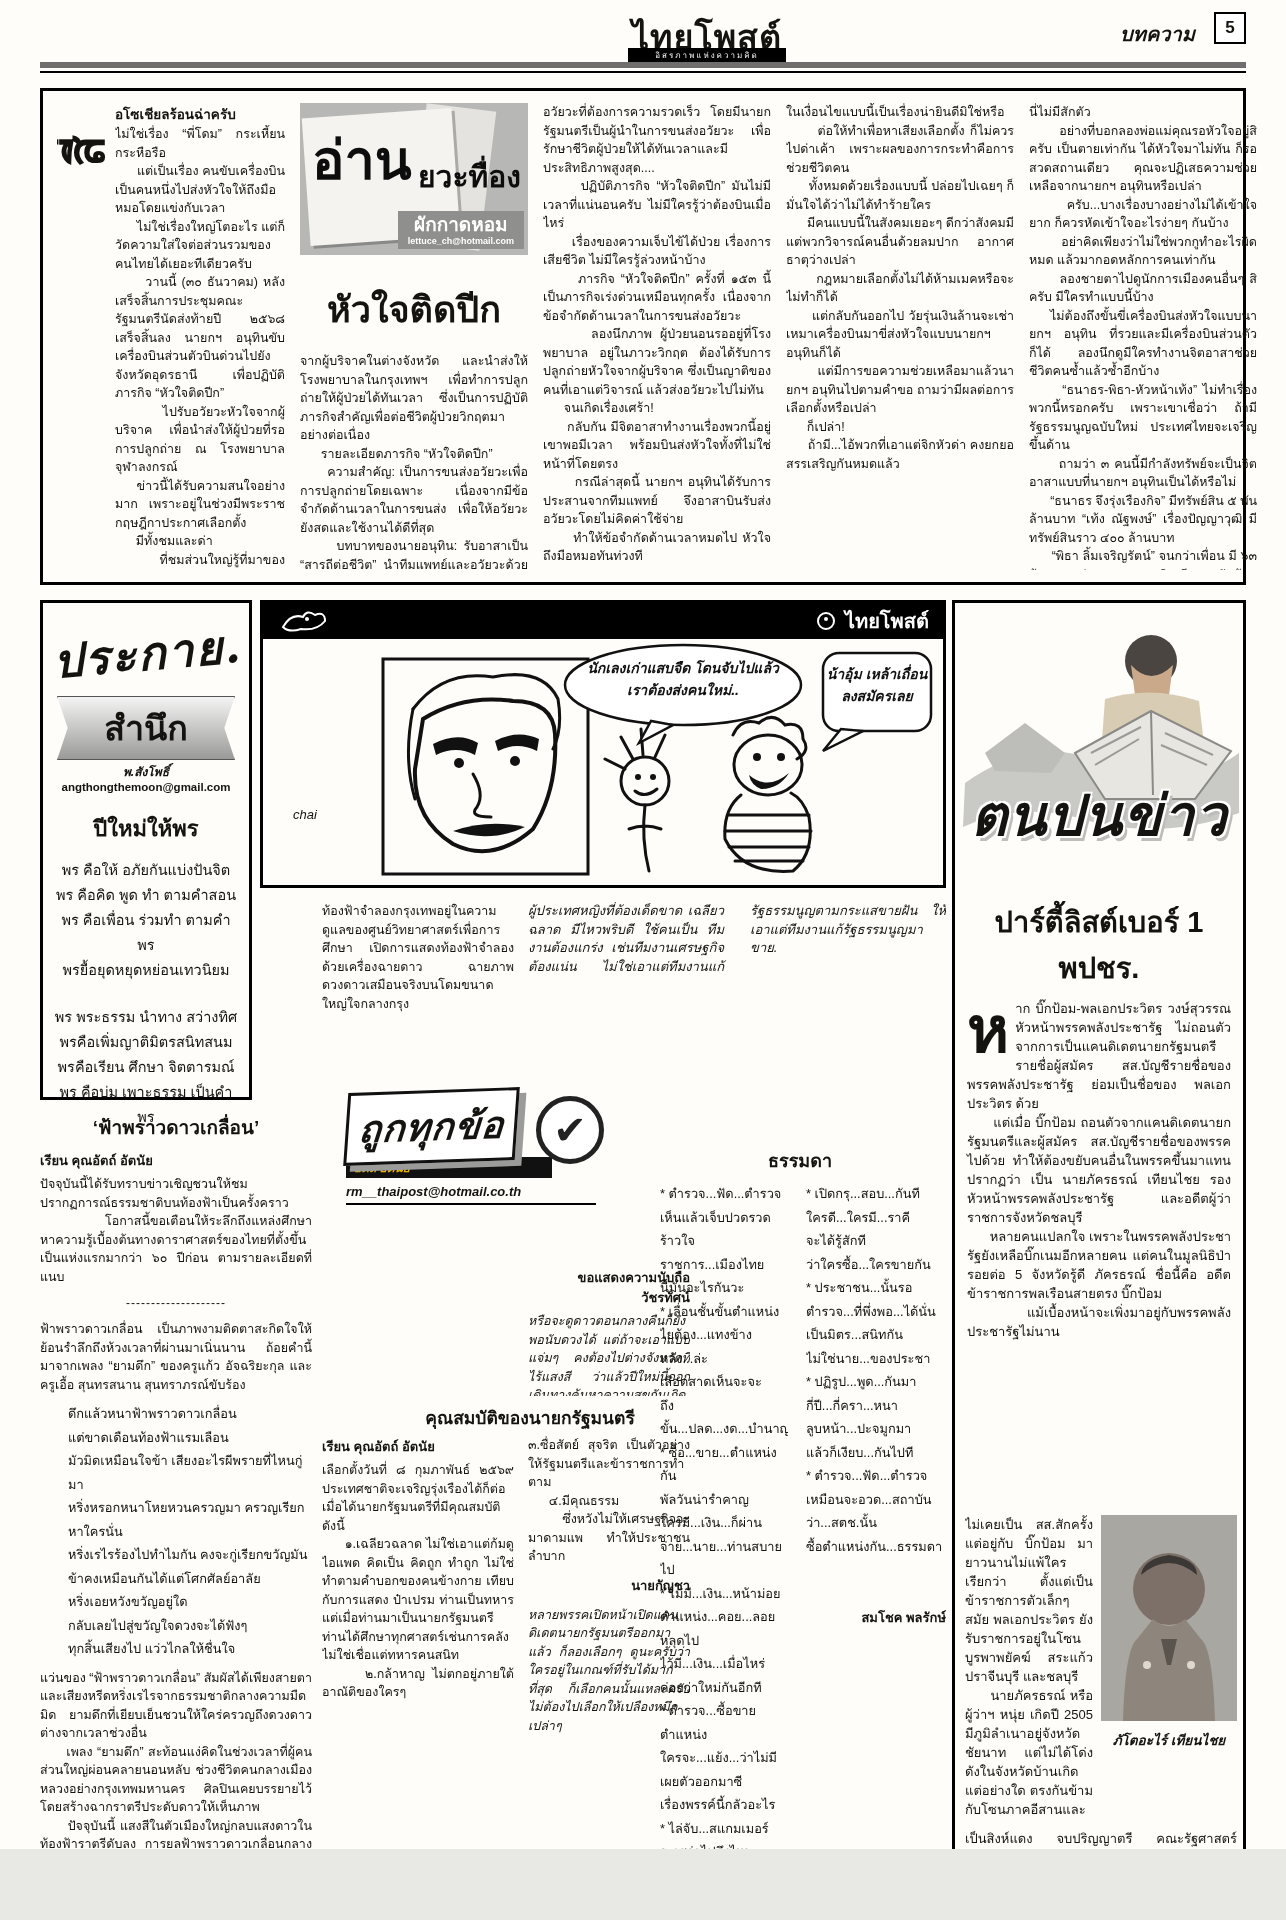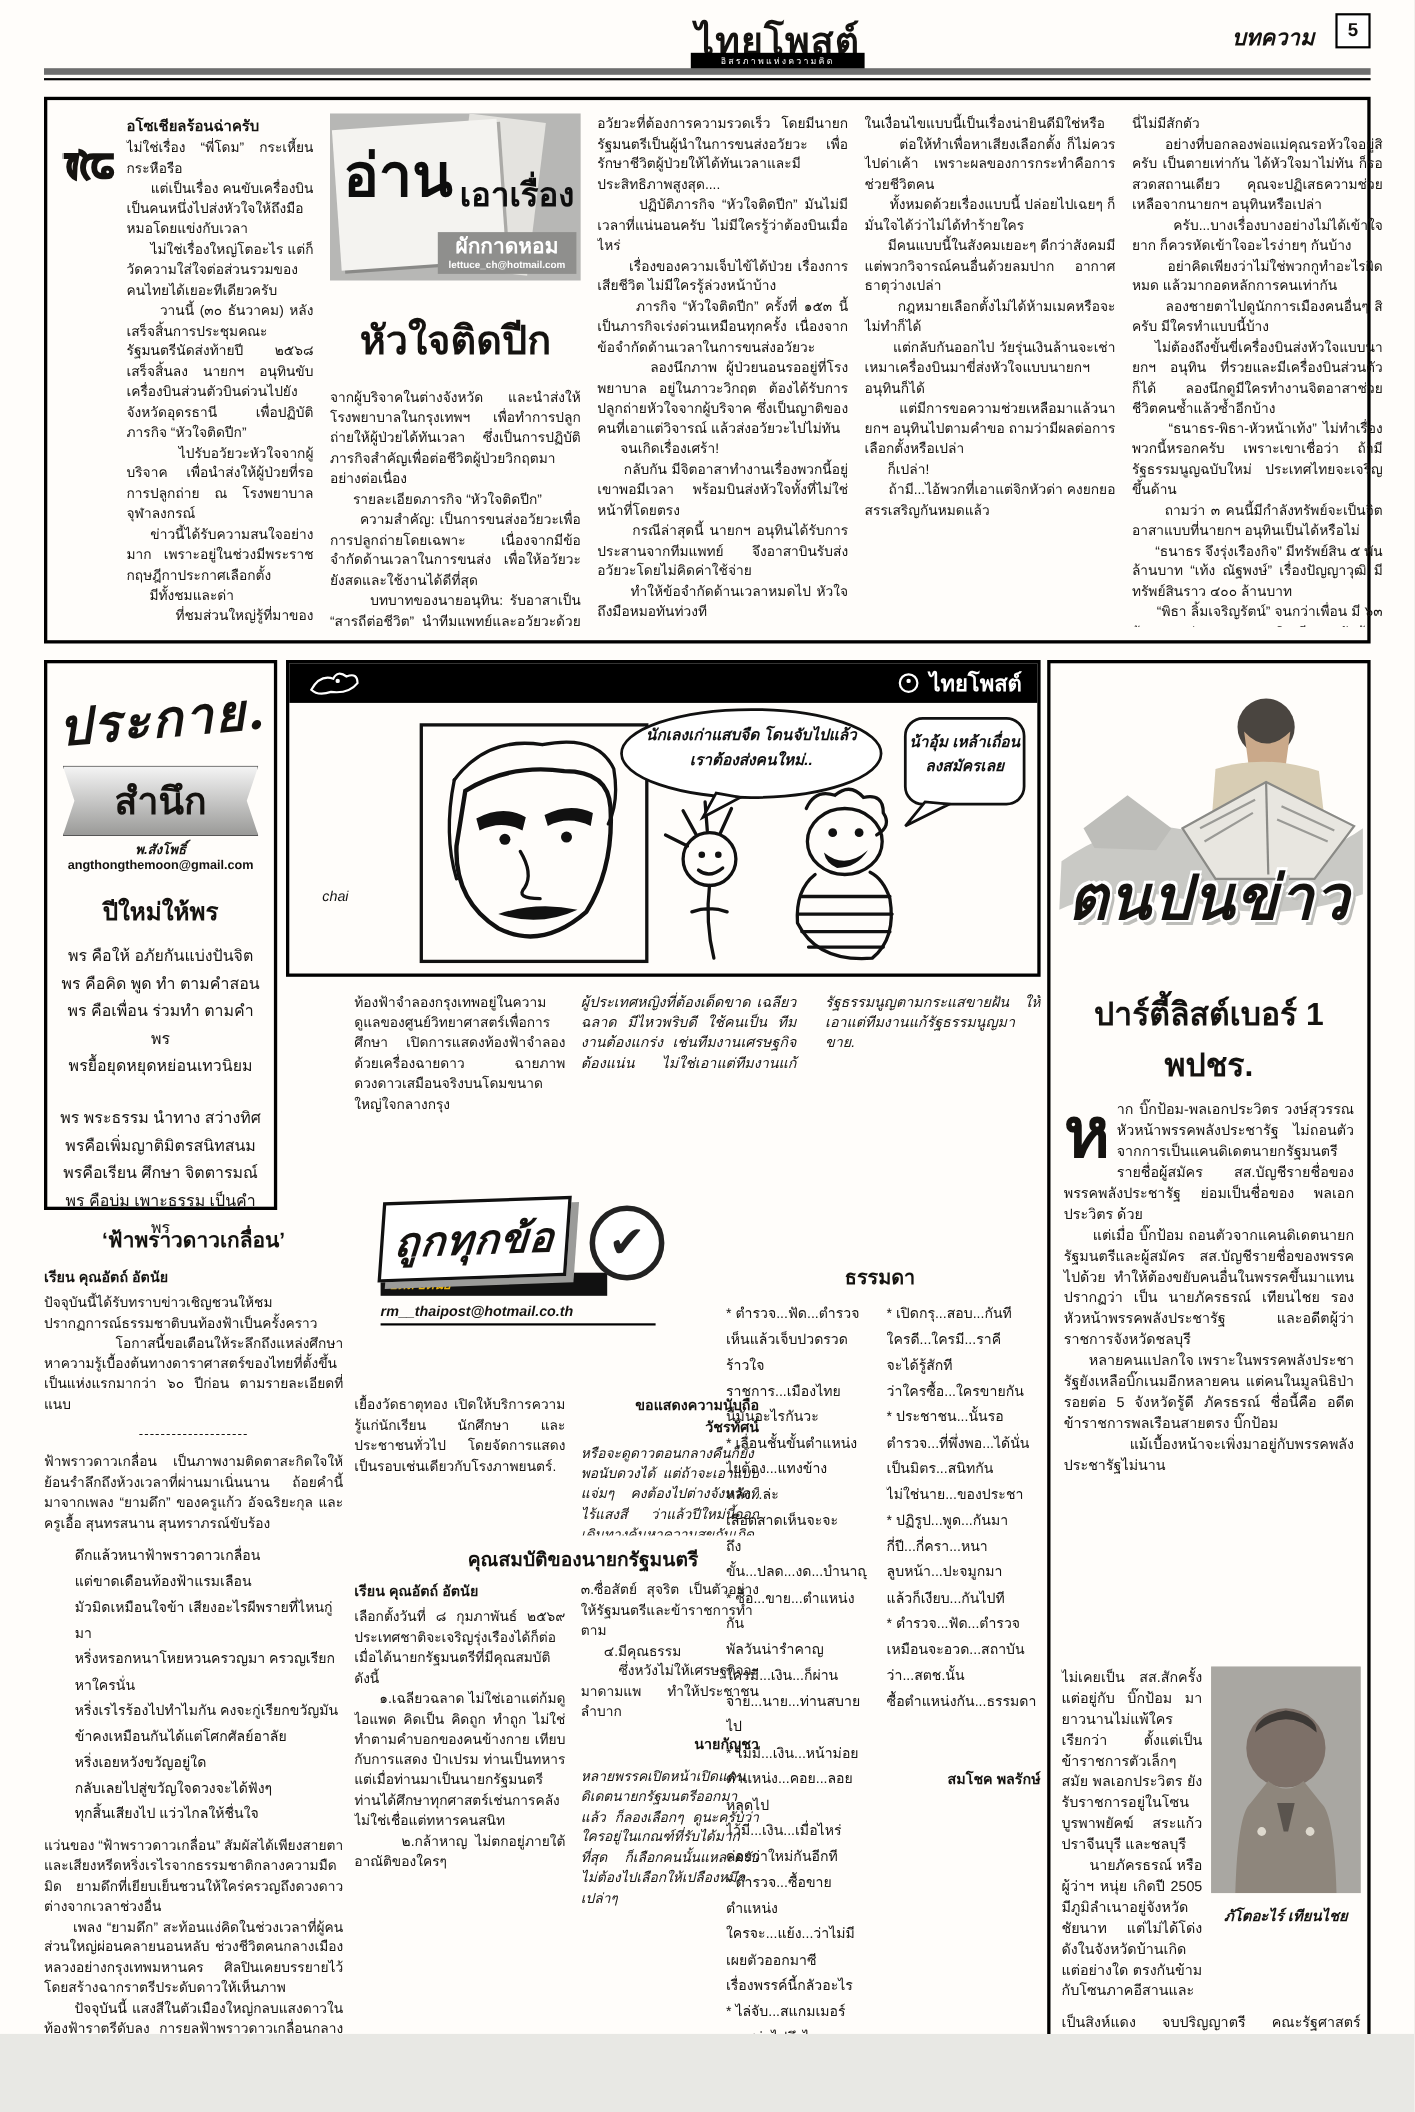--- a/index.html
+++ b/index.html
@@ -103,21 +103,21 @@
       ที่จริงไม่มีอะไรเหลือบ่ากว่าแรงเลย ก่อนจะโพสต์ข้อความหรือวิจารณ์อะไร ควรจะมีข้อมูลอยู่ในมือ อย่างน้อยๆ เลยครับ แค่ถาม AI ข้อมูลก็ทะลักออกมาแล้ว
       เมื่อวัยรุ่นไม่ถาม หนุ่มน้อยอย่างผมถามเองก็ได้ ไม่ยุ่งยากอะไรเลย ไม่ต้องไปค้นในห้องสมุด แค่เสิร์ชข้อความสั้นๆ ก็ได้คำตอบแล้ว
       ตามนี้ครับ...
       “..‘หัวใจติดปีก’ คือภารกิจช่วยเหลือผู้ป่วยที่ต้องการอวัยวะเร่งด่วน โดยนายอนุทิน ชาญวีรกูล นายกรัฐมนตรีได้ใช้เครื่องบินส่วนตัวบินไปรับอวัยวะ (เช่น หัวใจ, ตับ, ไต)</div>
     </div>
     <div class="tcol">
       <div class="col-graphic">
         <div class="page-shape2"></div>
         <div class="page-shape"></div>
         <div class="read-word">อ่าน</div>
-        <div class="read-word2">เอาเรื่อง</div>
+        <div class="read-word2">ยวะทื่อง</div>
         <div class="columnist-badge">
           <div class="nm">ผักกาดหอม</div>
           <div class="em">lettuce_ch@hotmail.com</div>
         </div>
       </div>
       <div class="headline-main">หัวใจติดปีก</div>
       <div class="bodytxt">จากผู้บริจาคในต่างจังหวัด และนำส่งให้โรงพยาบาลในกรุงเทพฯ เพื่อทำการปลูกถ่ายให้ผู้ป่วยได้ทันเวลา ซึ่งเป็นการปฏิบัติภารกิจสำคัญเพื่อต่อชีวิตผู้ป่วยวิกฤตมาอย่างต่อเนื่อง
       รายละเอียดภารกิจ “หัวใจติดปีก”
       ความสำคัญ: เป็นการขนส่งอวัยวะเพื่อการปลูกถ่ายโดยเฉพาะ เนื่องจากมีข้อจำกัดด้านเวลาในการขนส่ง เพื่อให้อวัยวะยังสดและใช้งานได้ดีที่สุด
       บทบาทของนายอนุทิน: รับอาสาเป็น “สารถีต่อชีวิต” นำทีมแพทย์และอวัยวะด้วยเครื่องบินส่วนตัว เพื่อเดินทางถึงจังหวัดปลายทางให้ทันท่วงที
@@ -263,21 +263,20 @@
         <span class="t">ถูกทุกข้อ</span>
       </div>
       <div class="check-badge">✔</div>
       <div class="ttk-strip" style="width:190px;">อัตถ์ อัตนัย</div>
       <div class="bold italic" style="font-size:13px;margin-top:6px;">rm__thaipost@hotmail.co.th</div>
       <div class="rule-thin" style="margin-top:4px;width:250px;"></div>
     </div>
   </div>
 
   <div class="abs" style="left:322px;top:1268px;width:192px;height:128px;overflow:hidden;">
-    <div class="bodytxt">เยื้องวัดธาตุทอง เปิดให้บริการความรู้แก่นักเรียน นักศึกษา และประชาชนทั่วไป โดยจัดการแสดงเป็นรอบเช่นเดียวกับโรงภาพยนตร์.</div>
   </div>
 
   <div class="abs" style="left:528px;top:1268px;width:162px;height:128px;overflow:hidden;">
     <div class="signoff">ขอแสดงความนับถือ</div>
     <div class="signoff">วัชรทัศน์</div>
     <div class="bodytxt italic" style="margin-top:4px;">หรือจะดูดาวตอนกลางคืนก็ยังพอนับดวงได้ แต่ถ้าจะเอาแบบแจ่มๆ คงต้องไปต่างจังหวัดที่ไร้แสงสี ว่าแล้วปีใหม่นี้ออกเดินทางค้นหาความสุขกันเถิดครับ.</div>
   </div>
 
   <div class="abs bold center" style="left:392px;top:1404px;width:276px;font-size:17.5px;">คุณสมบัติของนายกรัฐมนตรี</div>
   <div class="abs" style="left:322px;top:1436px;width:192px;height:470px;overflow:hidden;">

